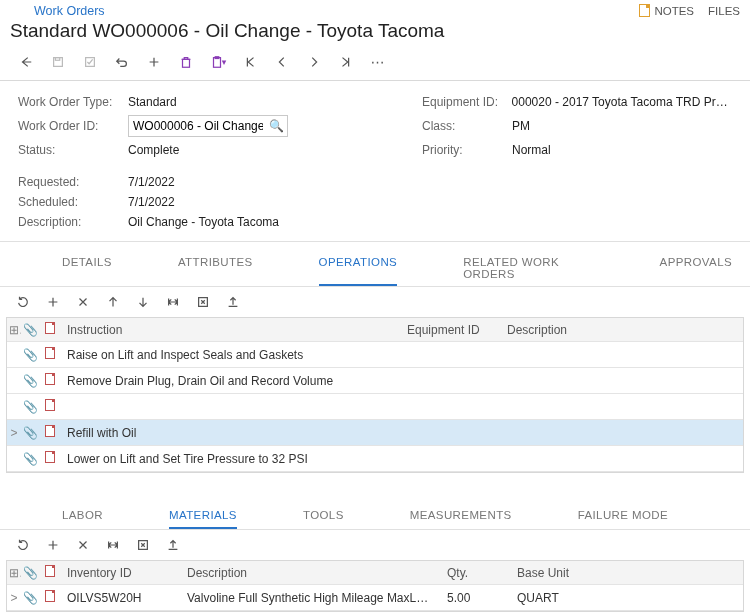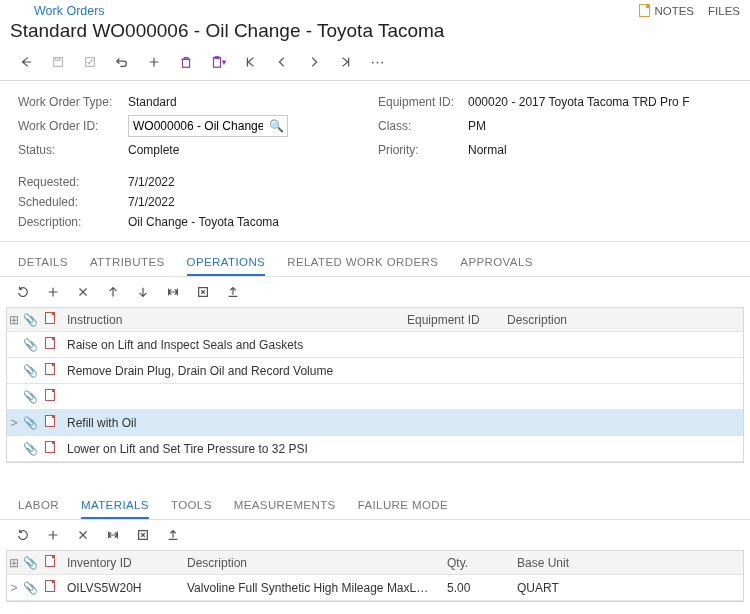--- a/index.html
+++ b/index.html
@@ -49,39 +49,39 @@
     width: 32px; height: 24px;
     display:flex; align-items:center; justify-content:center;
     color:#555; cursor:pointer; font-size:14px;
   }
   .toolbar .btn.disabled { color:#bbb; cursor:default;}
   .divider-h { height:1px; background:#d9d9d9; margin:0 0 0 0;}
   .form-area {
     padding: 14px 18px 6px 18px;
     border-bottom:1px solid #e0e0e0;
   }
-  .form-row { display:flex; margin-bottom:6px; }
+  .form-row { display:flex; margin-bottom:6px;gap:44px; }
   .form-col { display:flex; align-items:center; flex:1; min-width:0;}
   .form-col.left { flex: 0 0 360px; }
   .form-label { width:110px; color:#666; font-size:12px;}
   .form-value { color:#222; font-size:12px; overflow:hidden; white-space:nowrap; text-overflow:ellipsis;}
   .lookup {
     display:flex; align-items:center;
     border:1px solid #c9c9c9; height:22px; width:160px;
     background:#fff;
   }
   .lookup input { border:none; outline:none; flex:1; font-size:12px; padding:0 4px; min-width:0;}
   .lookup .mag { width:20px; text-align:center; color:#555; cursor:pointer; font-size:12px;}
   .gap-block { height:12px; }
   .tabs {
     display:flex; gap:22px; padding:8px 18px 0 18px;
     font-size:11.5px; letter-spacing:0.4px; color:#777;
     border-bottom:1px solid #e0e0e0;
   }
-  .tab { padding:6px 0; cursor:pointer; }
+  .tab { padding:6px 0; cursor:pointer;margin-left:44px; }
   .tab.active { color:#2874c8; border-bottom:2px solid #2874c8; font-weight:500;}
   .grid-toolbar {
     display:flex; align-items:center; gap:0;
     padding:4px 8px;
   }
   .grid-toolbar .btn { width:30px; height:22px; display:flex; align-items:center; justify-content:center; color:#555; cursor:pointer; font-size:13px;}
   .grid {
     border:1px solid #d7d7d7;
     margin:0 6px;
   }

